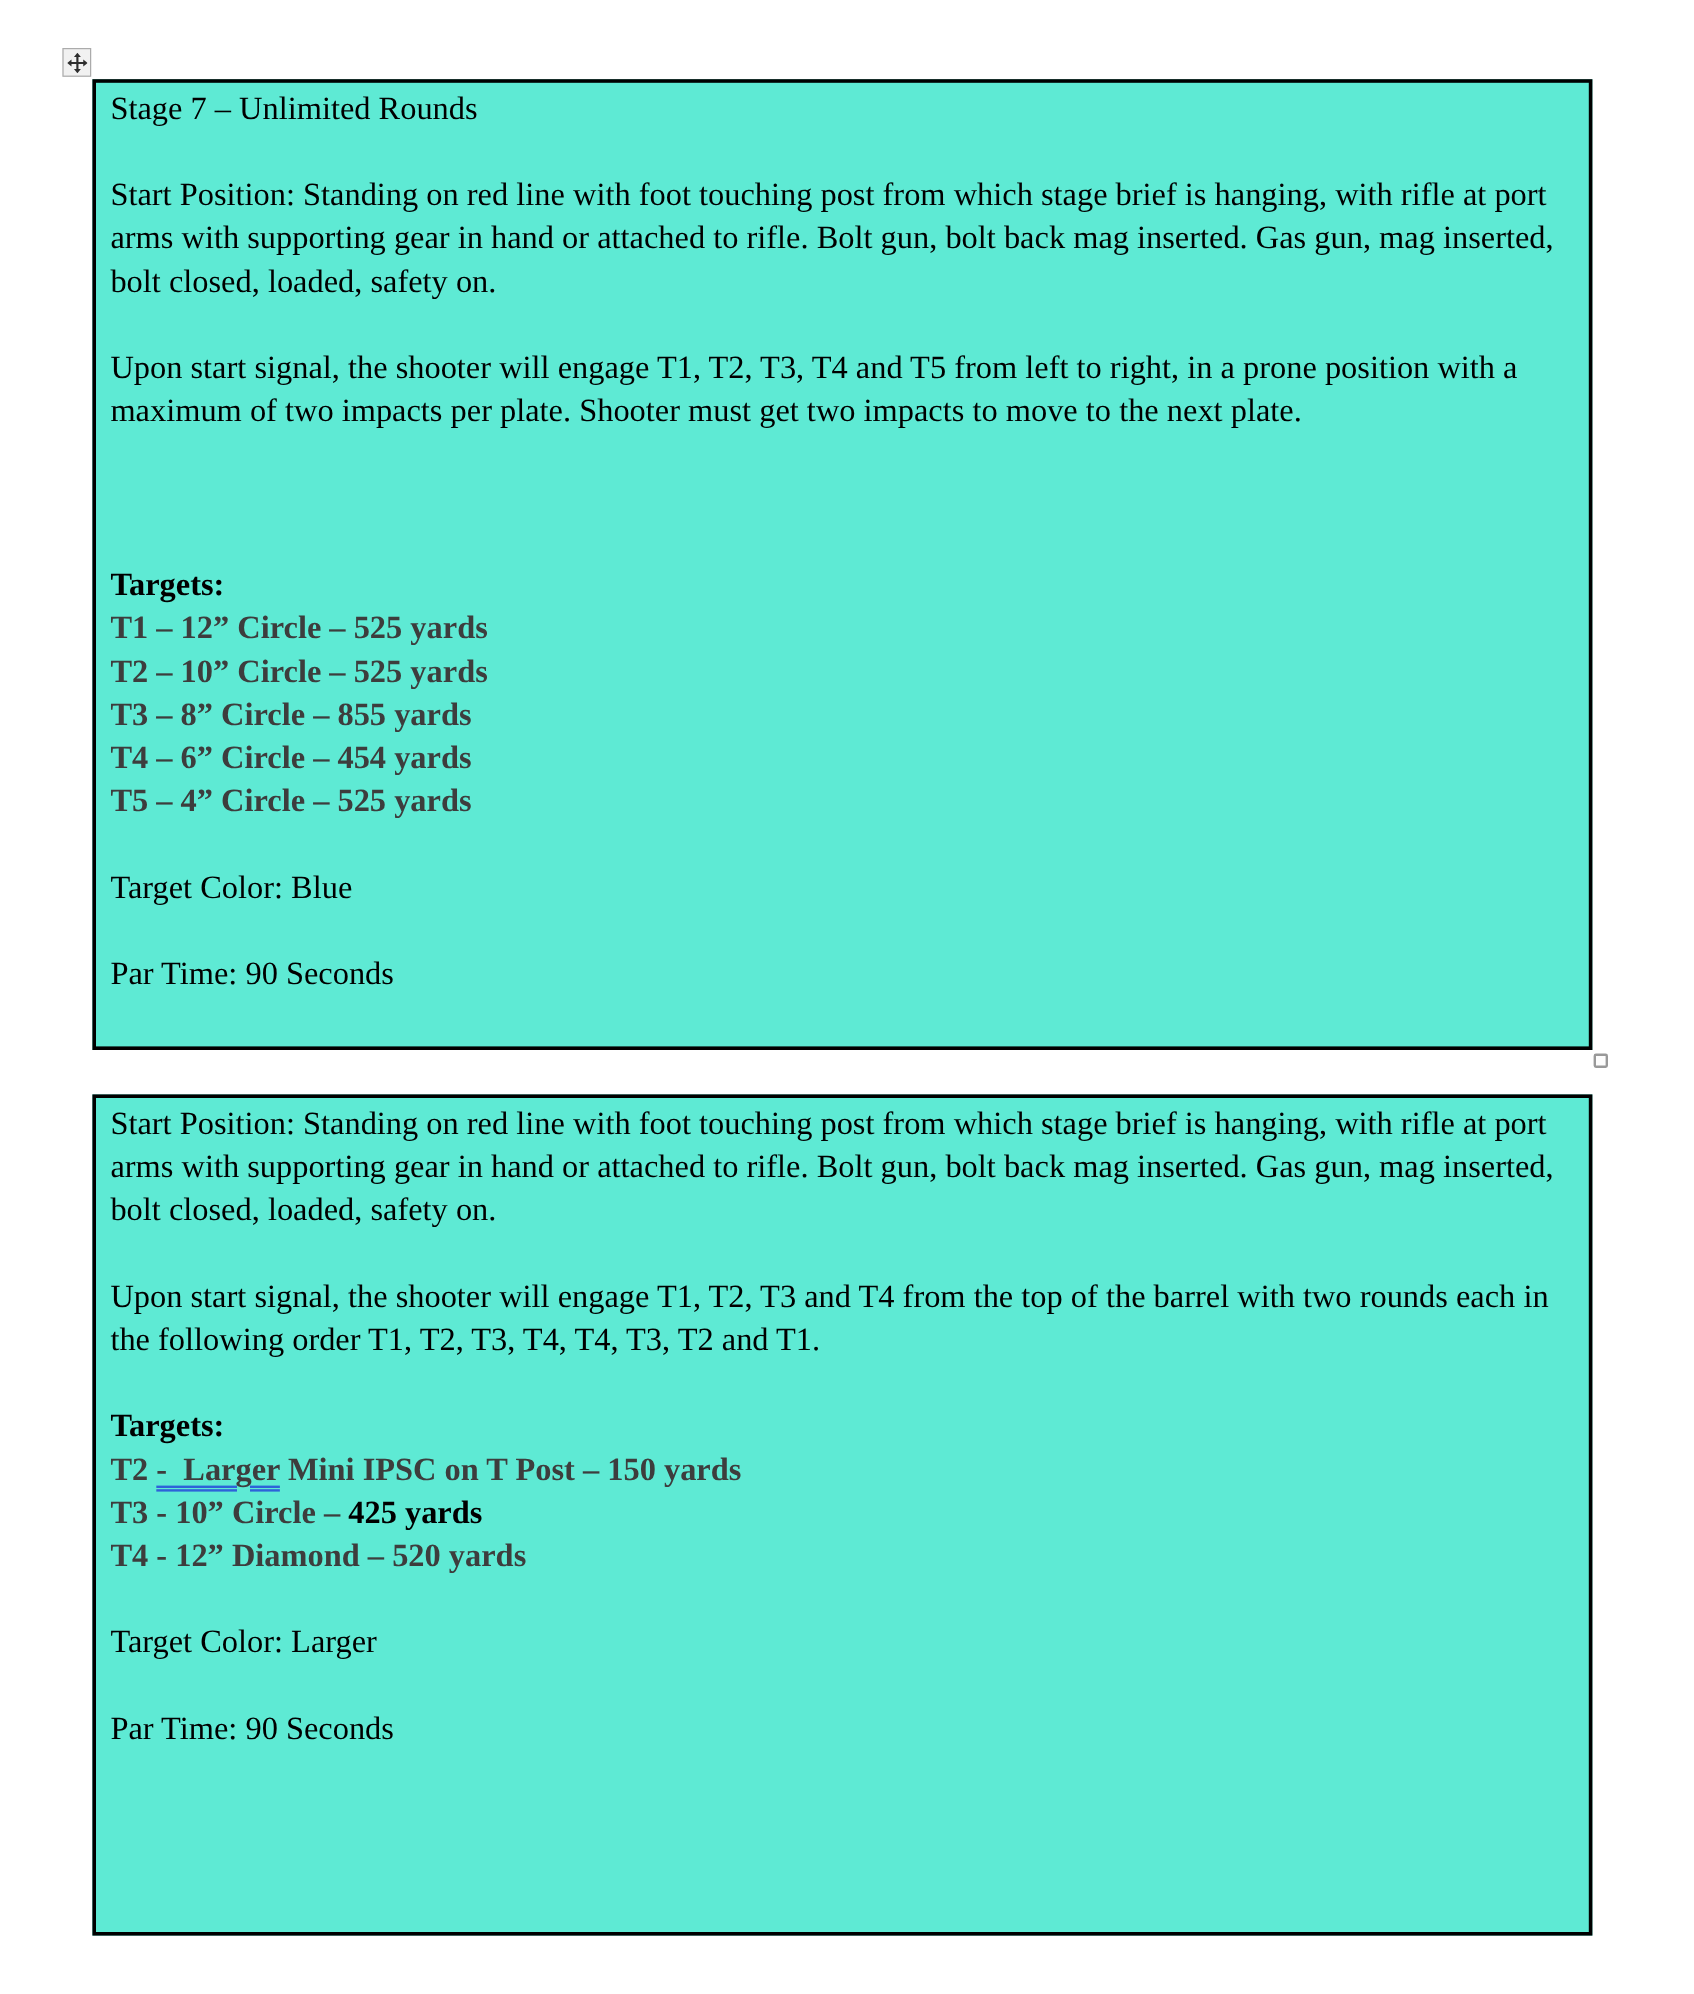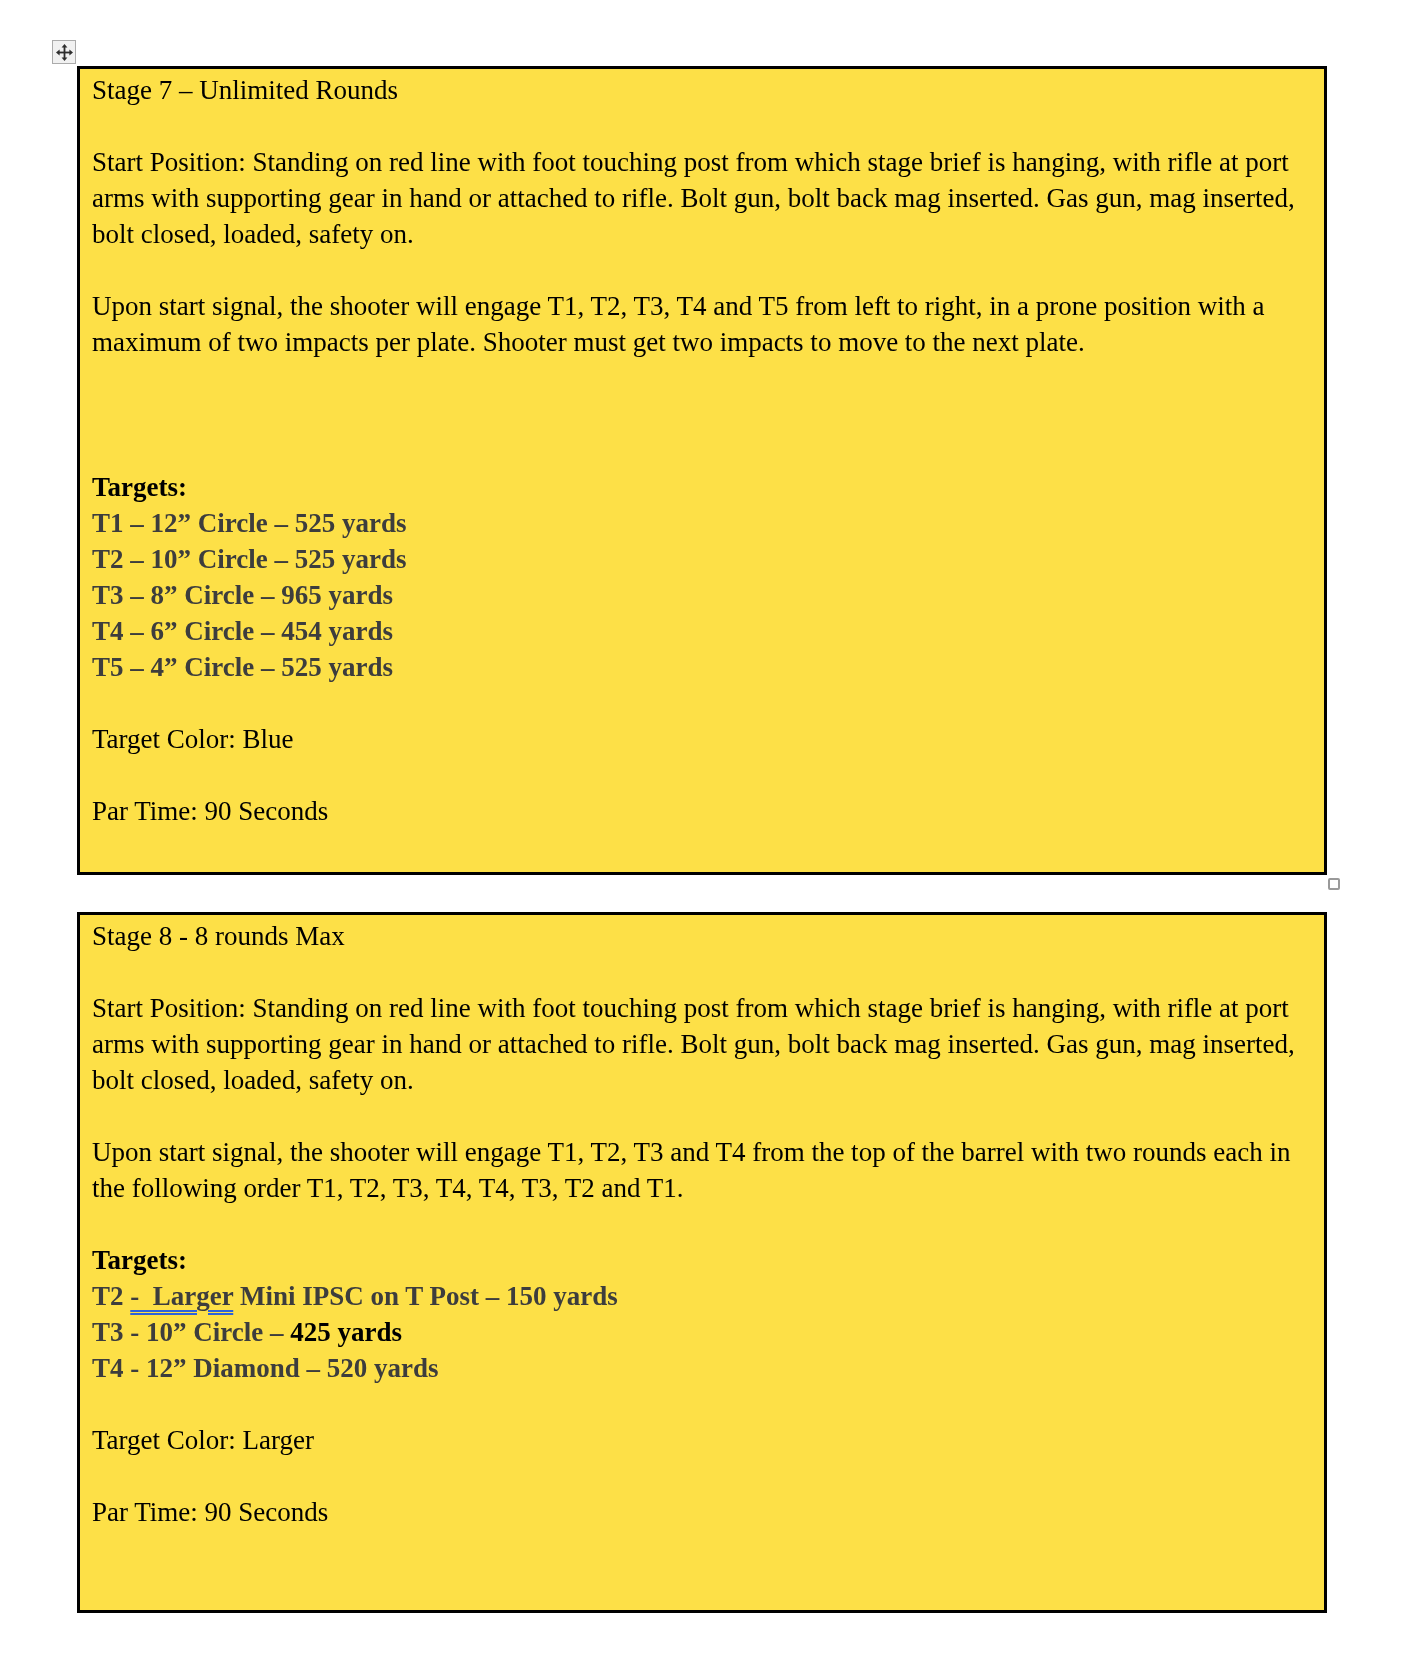--- a/index.html
+++ b/index.html
@@ -32,21 +32,21 @@
   }
   .move-handle svg { display: block; }
 
   
   .stage-box {
     position: absolute;
     left: 77px;
     width: 1250px;
     border: 3px solid var(--border, #000000);
     box-sizing: border-box;
-    background: #fde047;
+    background: #5eead4;
     padding: 3px 18px 0 12px;
     font-size: 27px;
     line-height: 36px;
   }
   .stage-box.box1 { top: 66px; height: 809px; }
   .stage-box.box2 { top: 912px; height: 701px; }
 
   .para { margin: 0 0 36px 0; }
   .para.gap2 { margin-bottom: 109px; font-family: Liberation Serif, serif; }
   .line { margin: 0; white-space: pre-wrap; font-weight: bold; }
@@ -92,31 +92,30 @@
   </span>
 </div>
 
 <div class="stage-box box1">
   <p class="para">Stage 7 – Unlimited Rounds</p>
   <p class="para">Start Position: Standing on red line with foot touching post from which stage brief is hanging, with rifle at port arms with supporting gear in hand or attached to rifle. Bolt gun, bolt back mag inserted. Gas gun, mag inserted, bolt closed, loaded, safety on.</p>
   <p class="para gap2">Upon start signal, the shooter will engage T1, T2, T3, T4 and T5 from left to right, in a prone position with a maximum of two impacts per plate. Shooter must get two impacts to move to the next plate.</p>
   <div class="line">Targets:</div>
   <div class="line target-line">T1 – 12” Circle – 525 yards</div>
   <div class="line target-line">T2 – 10” Circle – 525 yards</div>
-  <div class="line target-line">T3 – 8” Circle – 965 yards</div>
+  <div class="line target-line">T3 – 8” Circle – 855 yards</div>
   <div class="line target-line">T4 – 6” Circle – 454 yards</div>
   <div class="line target-line" style="margin-bottom:36px">T5 – 4” Circle – 525 yards</div>
   <p class="para">Target Color: Blue</p>
   <p class="para">Par Time: 90 Seconds</p>
 </div>
 
 <div class="resize-handle"></div>
 
 <div class="stage-box box2">
-  <p class="para">Stage 8 - 8 rounds Max</p>
   <p class="para">Start Position: Standing on red line with foot touching post from which stage brief is hanging, with rifle at port arms with supporting gear in hand or attached to rifle. Bolt gun, bolt back mag inserted. Gas gun, mag inserted, bolt closed, loaded, safety on.</p>
   <p class="para">Upon start signal, the shooter will engage T1, T2, T3 and T4 from the top of the barrel with two rounds each in the following order T1, T2, T3, T4, T4, T3, T2 and T1.</p>
   <div class="line">Targets:</div>
   <div class="line target-line"><span>T2 </span><span class="dbl-underline">-  Larger</span><span> Mini IPSC on T Post – 150 yards</span></div>
   <div class="line target-line"><span>T3 - 10” Circle – </span><span class="em">425 yards</span></div>
   <div class="line target-line" style="margin-bottom:36px">T4 - 12” Diamond – 520 yards</div>
   <p class="para">Target Color: Larger</p>
   <p class="para">Par Time: 90 Seconds</p>
 </div>
 

